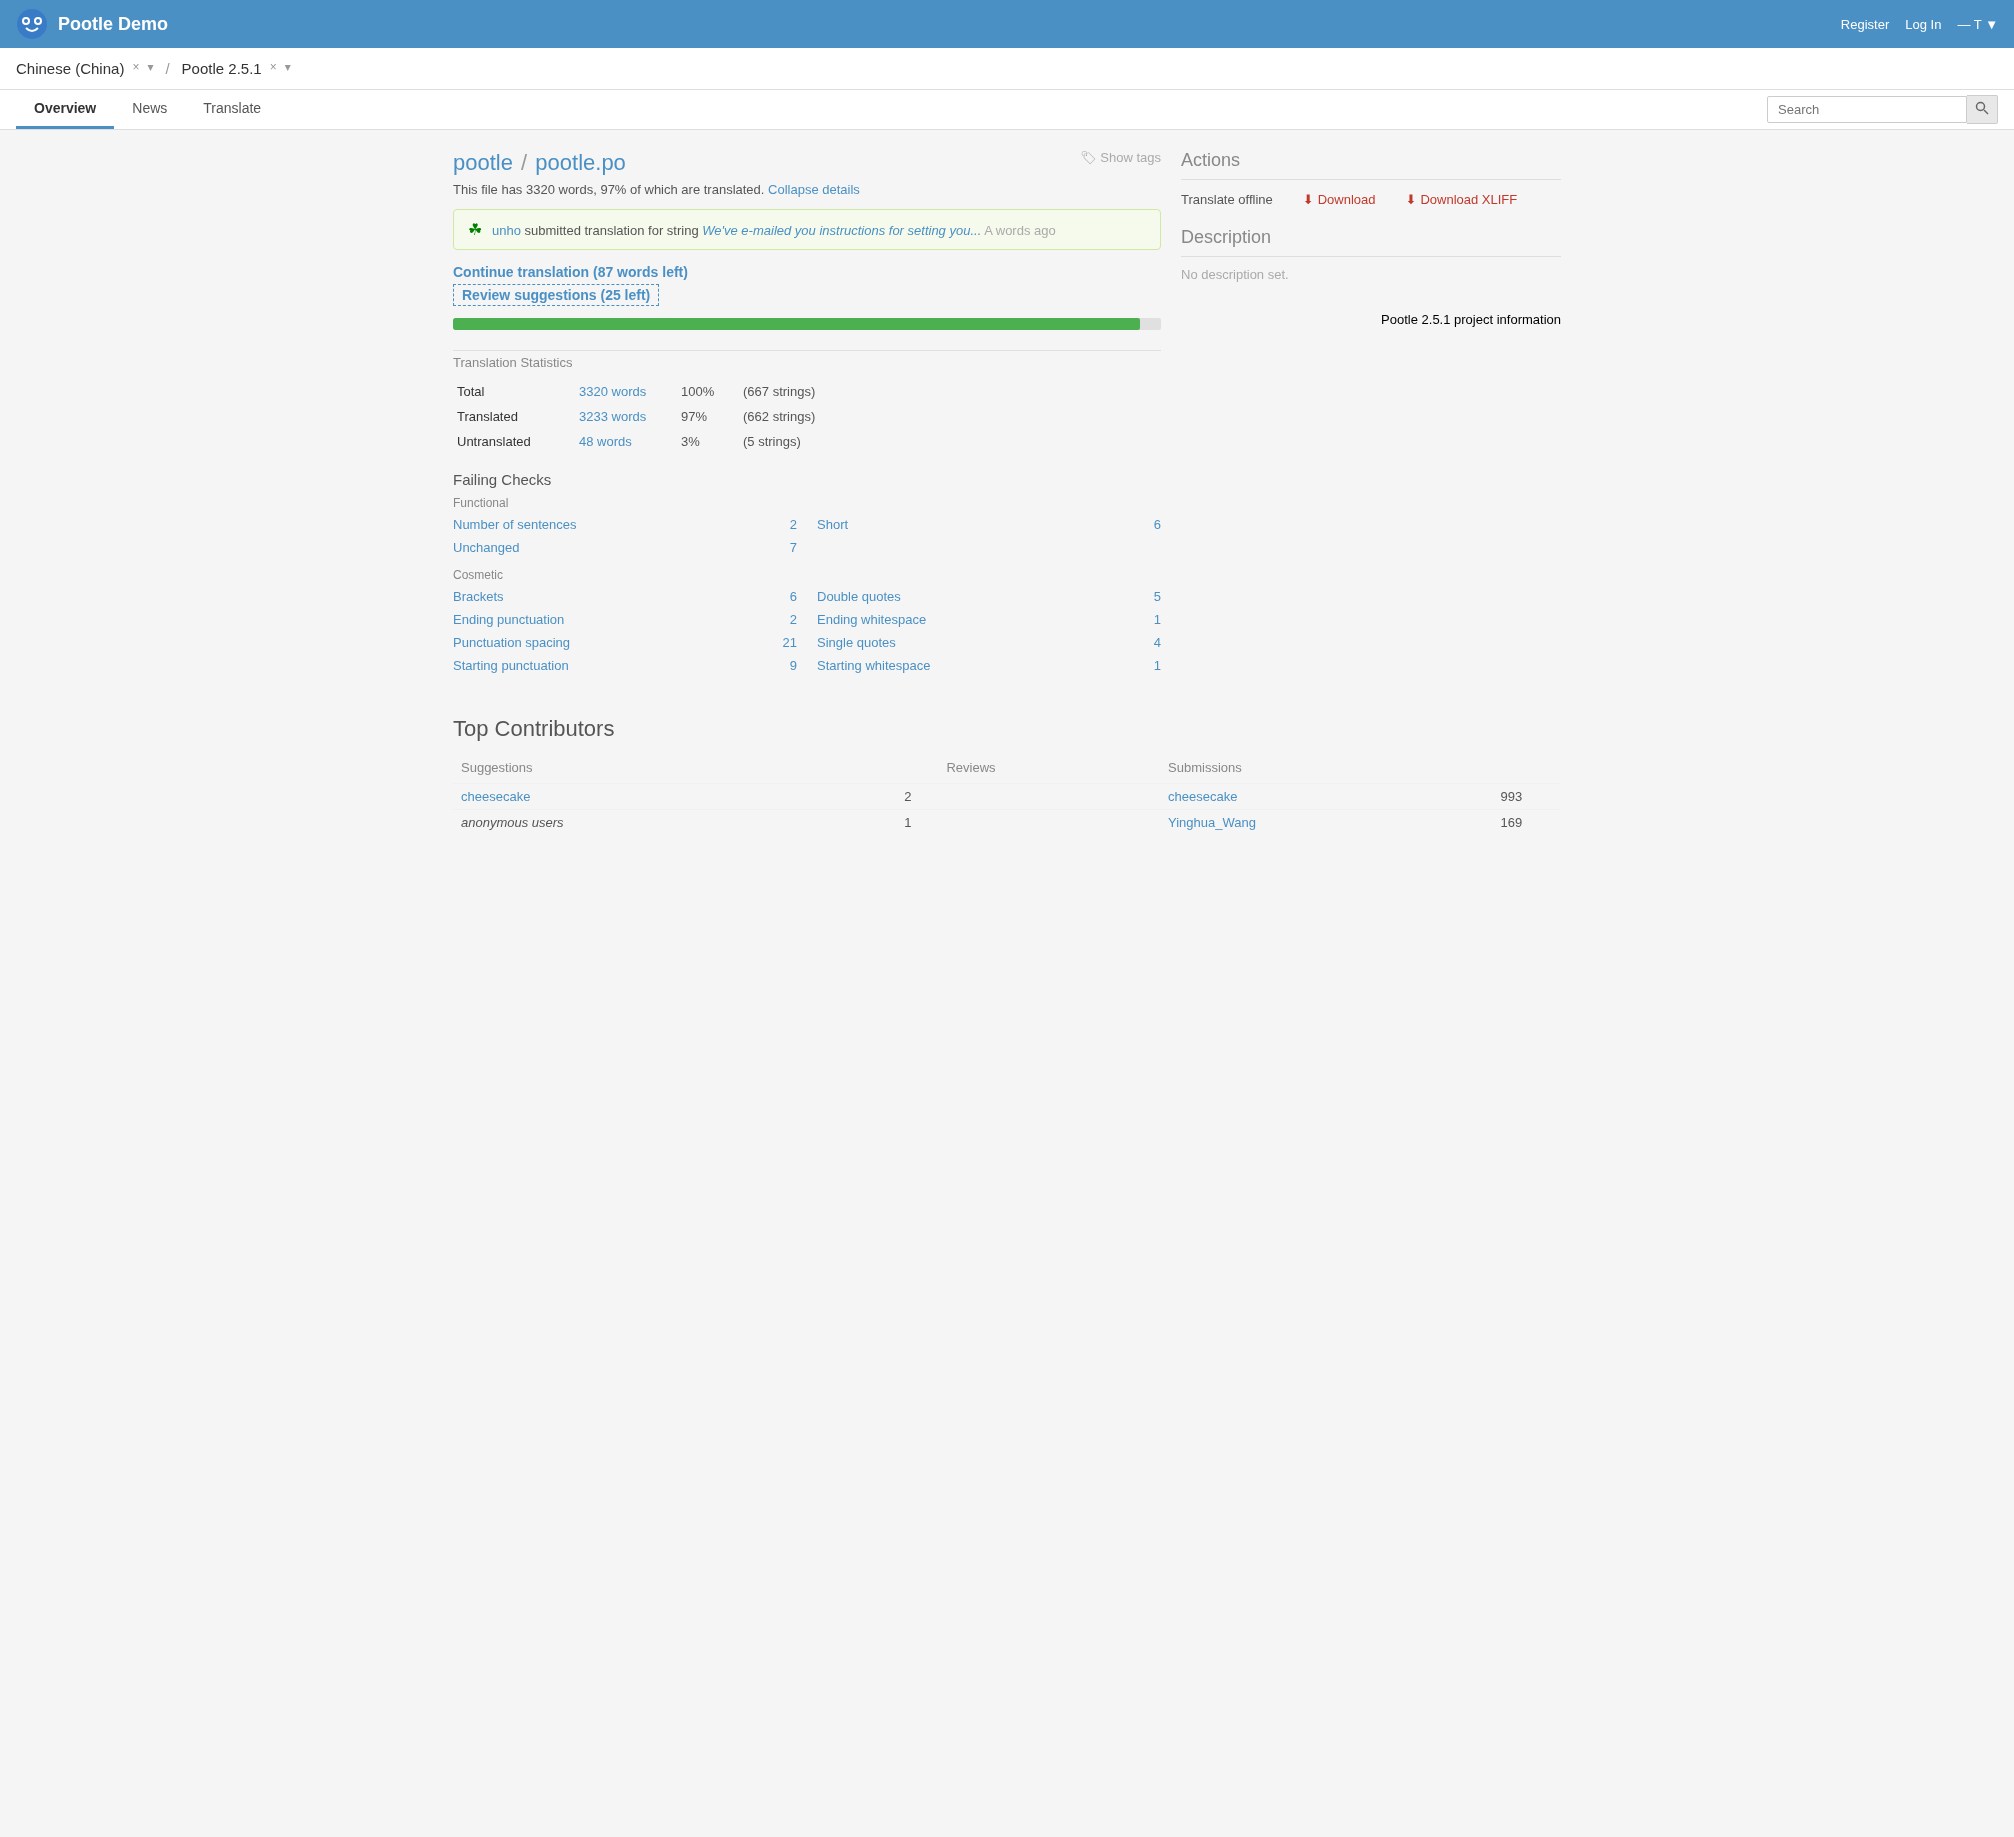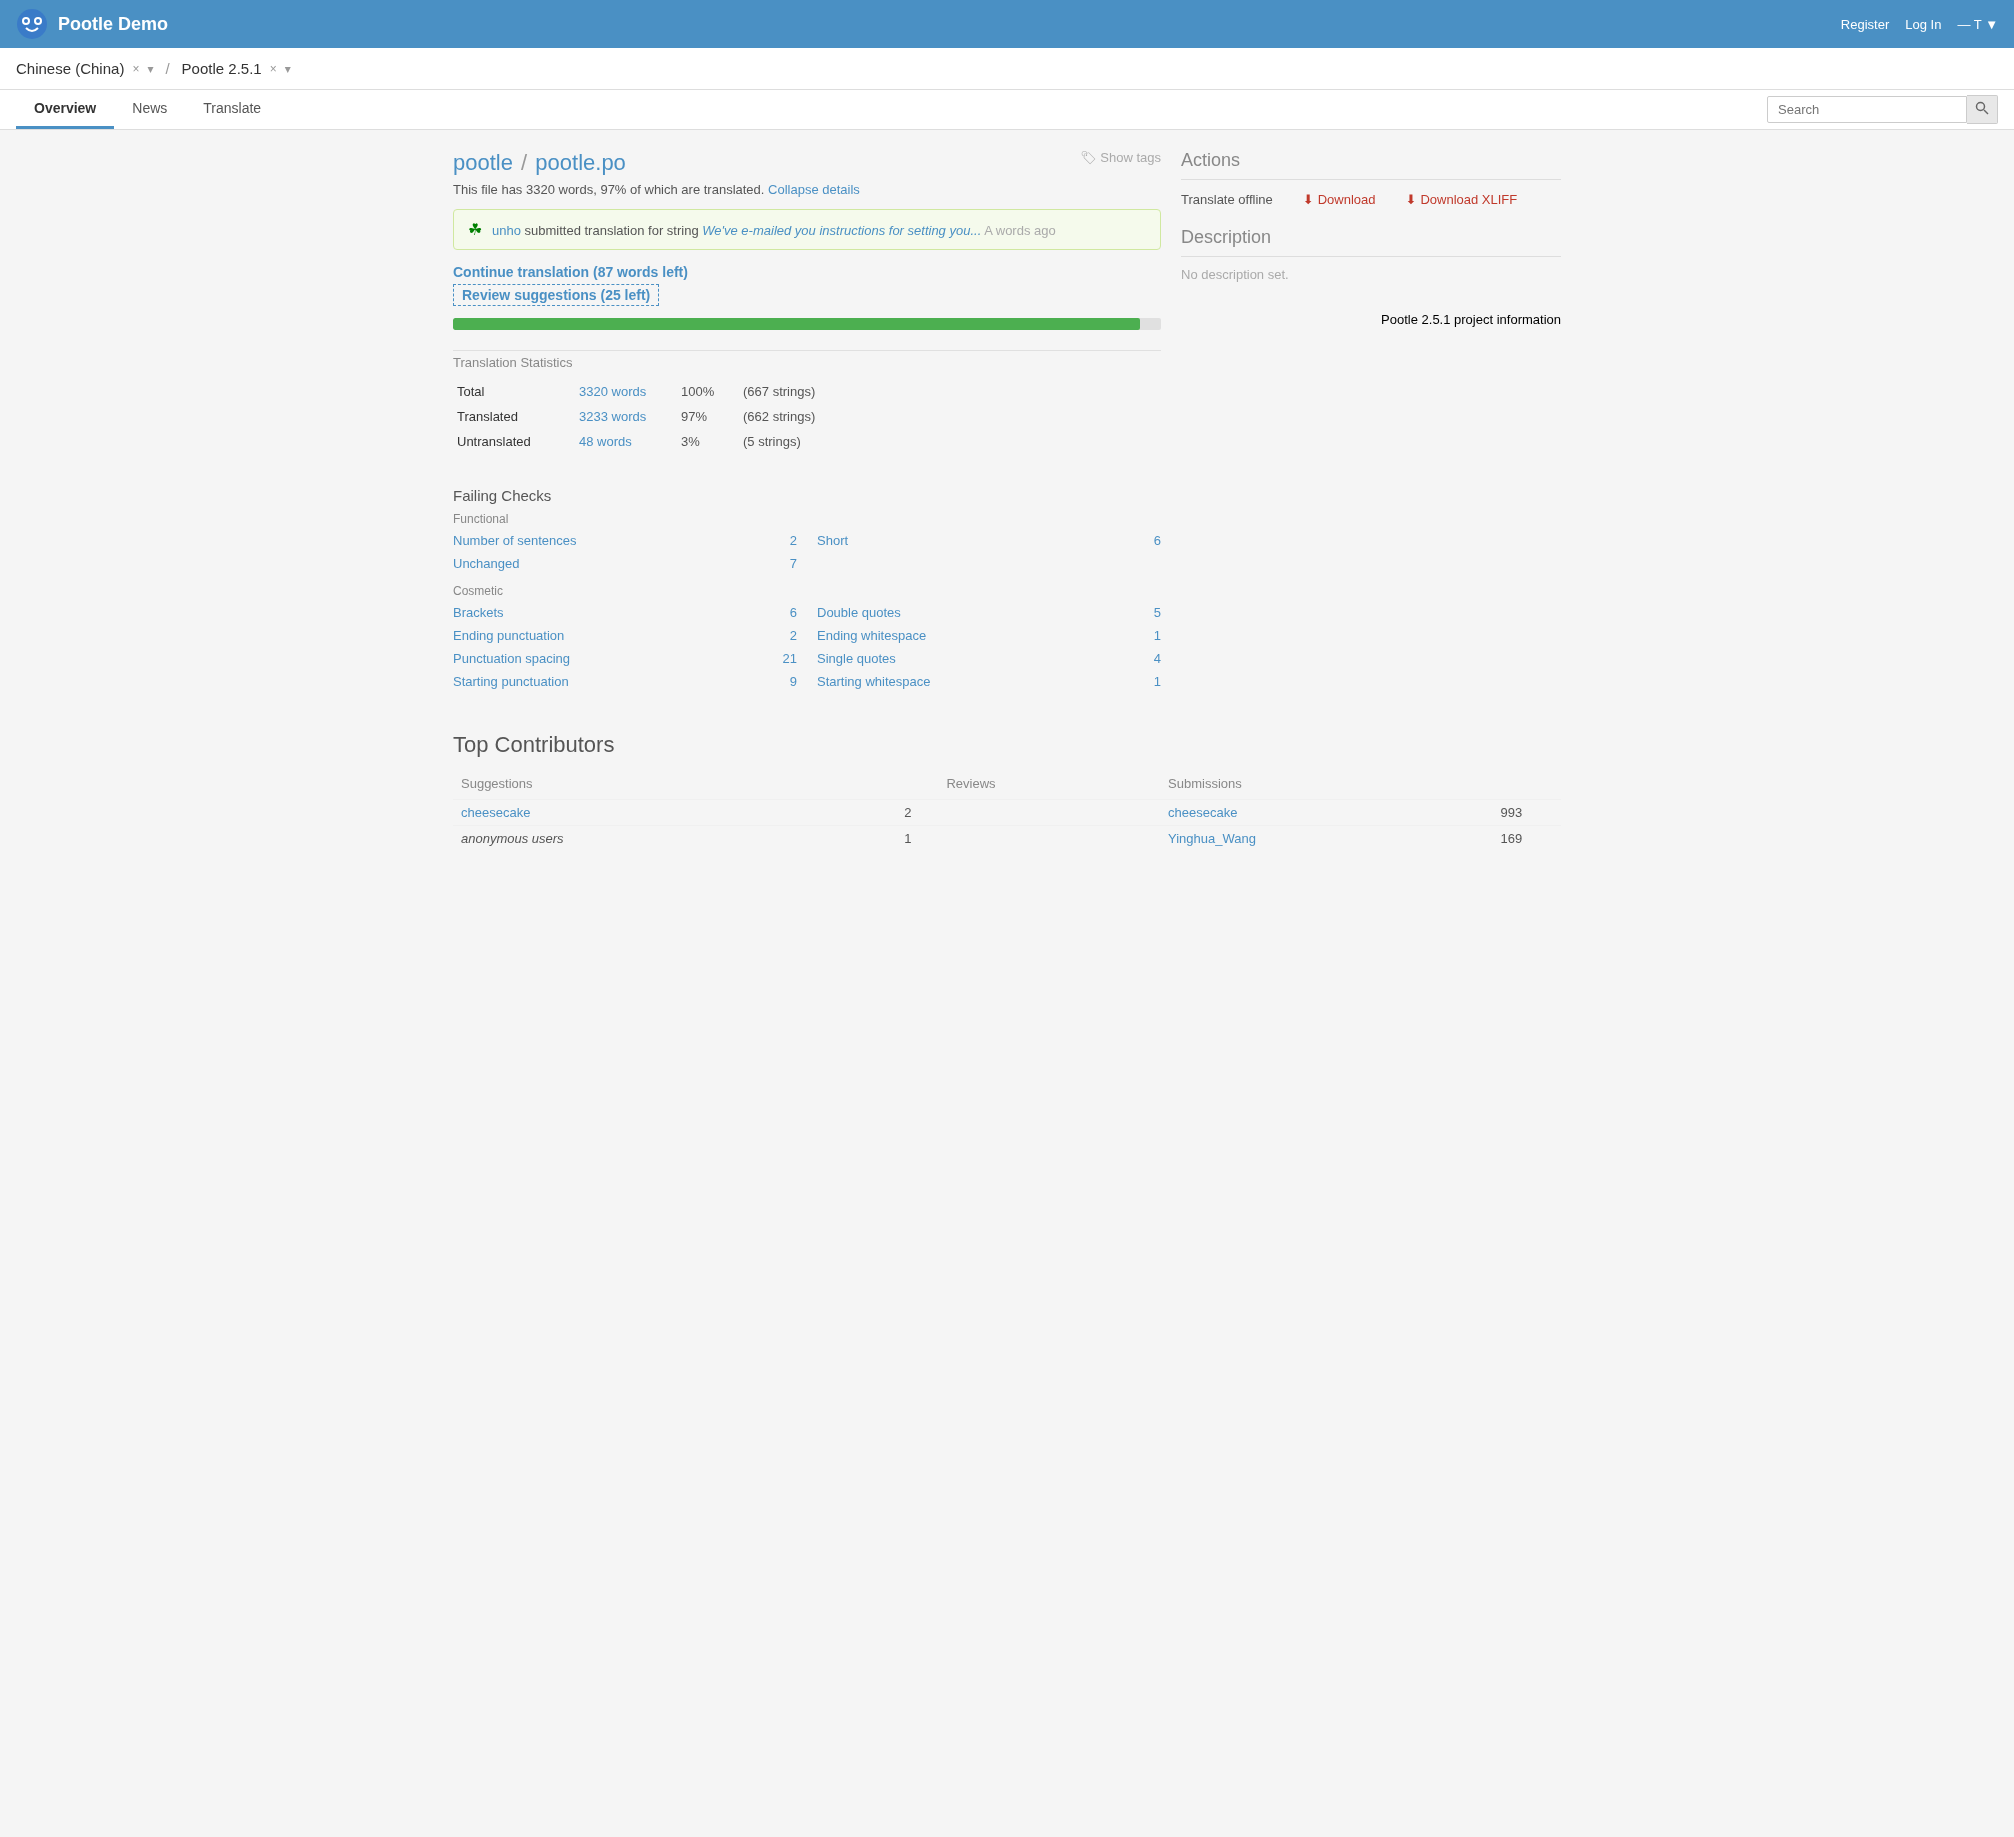--- a/index.html
+++ b/index.html
@@ -20,21 +20,21 @@
     .top-header-title { font-size: 18px; font-weight: bold; color: white; text-align: right; }
     .top-header-right { display: flex; align-items: center; gap: 16px; font-size: 13px; }
     .top-header-right a { color: white; text-decoration: none; }
 
     
     .breadcrumb-bar {
       background: white;
       border-bottom: 1px solid #ddd;
       padding: 12px 16px;
       display: flex;
-      align-items: center;
+      align-items: flex-start;
       gap: 8px;
       font-size: 15px;
     }
     .breadcrumb-bar .lang { font-weight: normal; color: #333; }
     .breadcrumb-bar .sep { color: #999; margin: 0 4px; }
     .breadcrumb-bar .proj { font-weight: normal; color: #333; }
     .breadcrumb-x { color: #999; font-size: 12px; cursor: pointer; }
     .breadcrumb-arrow { color: #999; font-size: 12px; }
 
     
@@ -130,21 +130,21 @@
       overflow: hidden;
     }
     .progress-bar-fill {
       height: 100%;
       background: #4caf50;
       border-radius: 2px;
     }
 
     
     .section-title { font-size: 13px; color: #888; margin-bottom: 8px; border-top: 1px solid #e0e0e0; padding-top: 4px; }
-    .stats-table { width: 100%; margin-bottom: 32px; }
+    .stats-table { width: 100%; margin-bottom: 16px; }
     .stats-table tr td { padding: 4px 2px; font-size: 13px; }
     .stats-table .label-col { width: 120px; color: #333; }
     .stats-table .words-col { color: #4a90c4; width: 100px; }
     .stats-table .pct-col { width: 60px; color: #555; }
     .stats-table .strings-col { color: #555; }
 
     
     .failing-title { font-size: 15px; color: #555; margin-bottom: 8px; font-weight: normal; }
     .check-group-label { font-size: 12px; color: #888; margin: 8px 0 4px 0; }
     .checks-grid { display: grid; grid-template-columns: 1fr 1fr; gap: 2px 20px; margin-bottom: 10px; }

